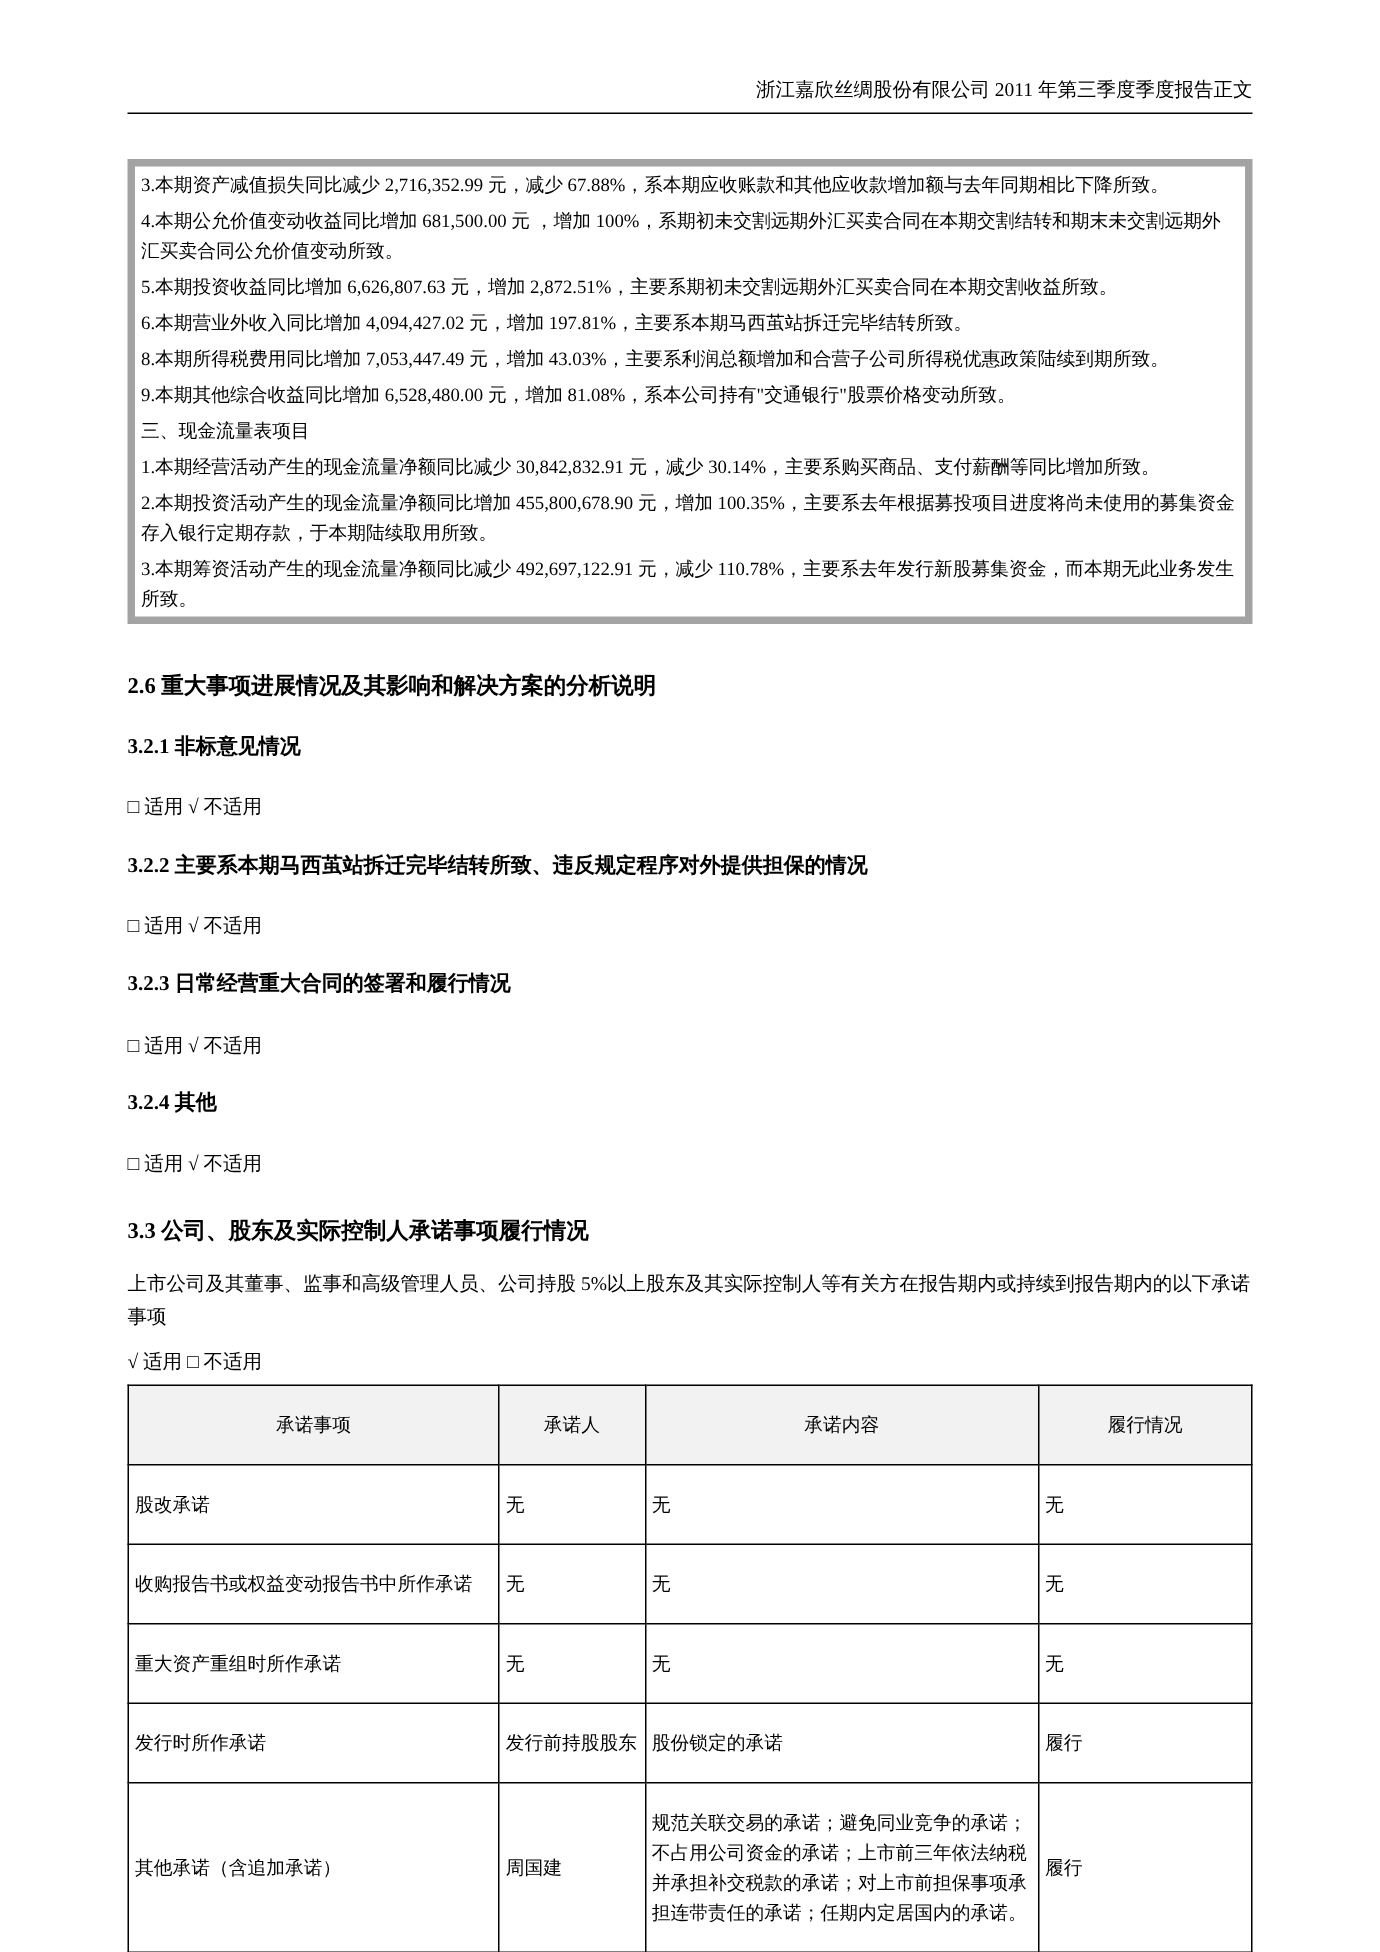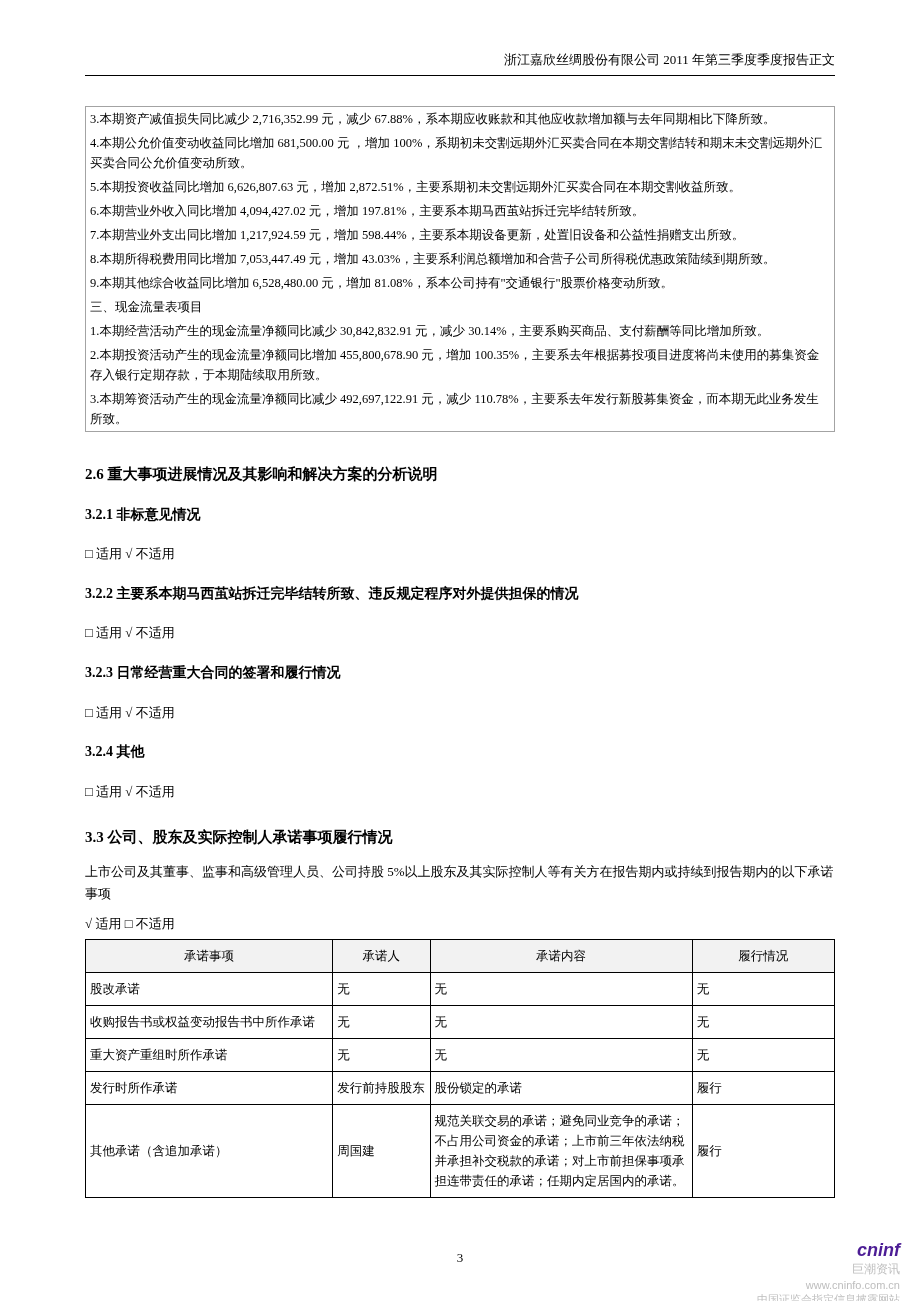--- a/index.html
+++ b/index.html
@@ -15,21 +15,21 @@
       position: relative;
     }
     .header-bar {
       text-align: right;
       font-size: 13px;
       padding-bottom: 4px;
       border-bottom: 1.5px solid #000;
       margin-bottom: 30px;
     }
     .notes-box {
-      border: 1px solid #a3a3a3;
+      border: 5px solid #a3a3a3;
       padding: 0;
       margin-bottom: 30px;
     }
     .notes-box p {
       padding: 2px 4px;
       font-size: 12.5px;
       line-height: 1.6;
     }
     h2.section {
       font-size: 15px;
@@ -50,21 +50,21 @@
       margin: 8px 0 4px 0;
       line-height: 1.7;
     }
     table.commit {
       width: 100%;
       border-collapse: collapse;
       margin-top: 4px;
     }
     table.commit th, table.commit td {
       border: 1px solid #000;
-      padding: 6px 4px;
+      padding: 16px 4px;
       font-size: 12.5px;
       text-align: left;
       vertical-align: middle;
     }
     table.commit th {
       background: #f2f2f2;
       text-align: center;
       font-weight: normal;
     }
     .col-item { width: 33%; }
@@ -100,21 +100,20 @@
 </head>
 <body>
 
 <div class="header-bar">浙江嘉欣丝绸股份有限公司 2011 年第三季度季度报告正文</div>
 
 <div class="notes-box">
   <p>3.本期资产减值损失同比减少 2,716,352.99 元，减少 67.88%，系本期应收账款和其他应收款增加额与去年同期相比下降所致。</p>
   <p>4.本期公允价值变动收益同比增加 681,500.00 元 ，增加 100%，系期初未交割远期外汇买卖合同在本期交割结转和期末未交割远期外汇买卖合同公允价值变动所致。</p>
   <p>5.本期投资收益同比增加 6,626,807.63 元，增加 2,872.51%，主要系期初未交割远期外汇买卖合同在本期交割收益所致。</p>
   <p>6.本期营业外收入同比增加 4,094,427.02 元，增加 197.81%，主要系本期马西茧站拆迁完毕结转所致。</p>
-  <p>7.本期营业外支出同比增加 1,217,924.59 元，增加 598.44%，主要系本期设备更新，处置旧设备和公益性捐赠支出所致。</p>
   <p>8.本期所得税费用同比增加 7,053,447.49 元，增加 43.03%，主要系利润总额增加和合营子公司所得税优惠政策陆续到期所致。</p>
   <p>9.本期其他综合收益同比增加 6,528,480.00 元，增加 81.08%，系本公司持有"交通银行"股票价格变动所致。</p>
   <p>三、现金流量表项目</p>
   <p>1.本期经营活动产生的现金流量净额同比减少 30,842,832.91 元，减少 30.14%，主要系购买商品、支付薪酬等同比增加所致。</p>
   <p>2.本期投资活动产生的现金流量净额同比增加 455,800,678.90 元，增加 100.35%，主要系去年根据募投项目进度将尚未使用的募集资金存入银行定期存款，于本期陆续取用所致。</p>
   <p>3.本期筹资活动产生的现金流量净额同比减少 492,697,122.91 元，减少 110.78%，主要系去年发行新股募集资金，而本期无此业务发生所致。</p>
 </div>
 
 <h2 class="section">2.6 重大事项进展情况及其影响和解决方案的分析说明</h2>
 

